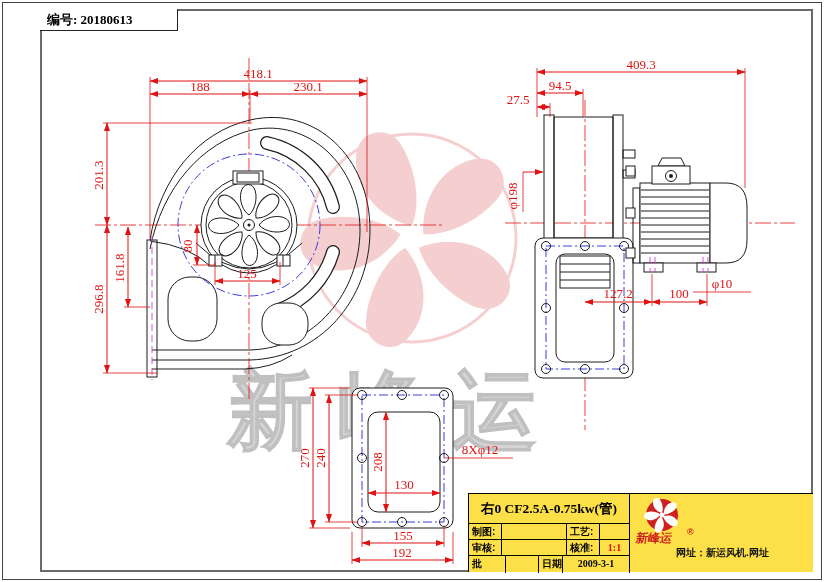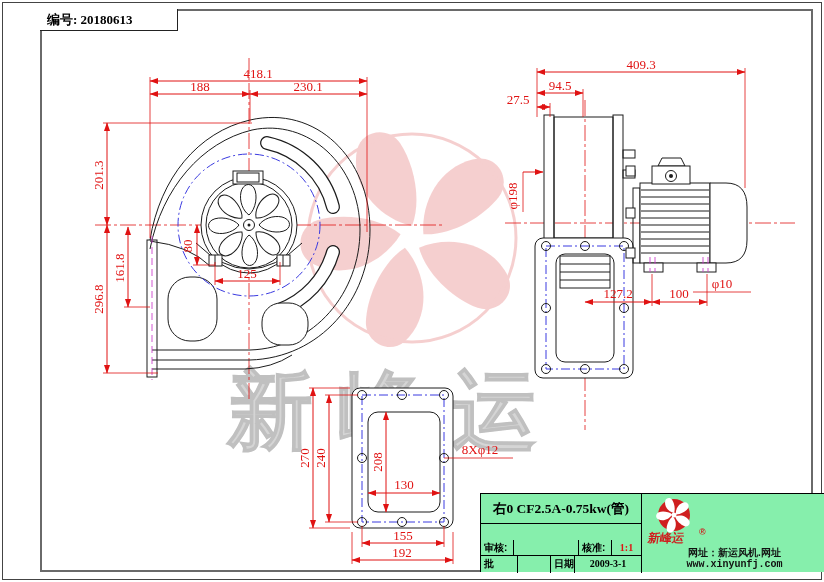--- a/index.html
+++ b/index.html
@@ -15,22 +15,22 @@
   .dimtxt{font-family:"Liberation Serif",serif;font-size:13px;fill:#e01212;}
   .blk{stroke:#1c1c1c;fill:none;stroke-width:1;}
   .blkw{stroke:#1c1c1c;fill:#fff;stroke-width:1;}
   .dim{stroke:#e01212;stroke-width:1;fill:none;}
   .ext{stroke:#e01212;stroke-width:0.8;fill:none;}
   .cl{stroke:#e01212;stroke-width:0.8;fill:none;stroke-dasharray:16 3 3 3;}
   .bluedash{stroke:#3a3ae0;stroke-width:1;fill:none;stroke-dasharray:9 3 2 3;}
   .mag{stroke:#cc44cc;stroke-width:0.9;fill:none;stroke-dasharray:7 4;}
 
   
-  .title-block{position:absolute;left:468px;top:493px;width:345px;height:79px;background:#86efac;
-      border-left:1px solid #000;border-top:1px solid #000;box-sizing:border-box;margin-left:12px;}
+  .title-block{position:absolute;left:468px;top:493px;width:345px;height:79px;background:#fde047;
+      border-left:1px solid #000;border-top:1px solid #000;box-sizing:border-box;}
   .tb-left{position:absolute;left:0;top:0;width:160px;height:79px;}
   .tb-title{position:absolute;left:0;top:0;width:160px;height:30px;border-bottom:1px solid #000;
       font-family:"Liberation Serif",serif;font-size:13.5px;font-weight:bold;
       display:flex;align-items:center;justify-content:center;box-sizing:border-box;}
   .tb-row{position:absolute;left:0;width:160px;height:16px;display:flex;box-sizing:border-box;}
   .tb-cell{border-right:1px solid #000;border-bottom:1px solid #000;box-sizing:border-box;
       font-size:10px;font-weight:bold;line-height:15px;padding-left:3px;overflow:hidden;white-space:nowrap;}
   .tb-val{font-family:"Liberation Serif",serif;font-weight:bold;text-align:center;padding-left:0;}
   .red{color:#e01212;}
   .tb-brand{position:absolute;left:160px;top:0;width:185px;height:79px;border-left:1px solid #000;}
@@ -271,20 +271,26 @@
     </g>
   </svg>
 
   <div class="serial-box">
     <span>编号: 20180613</span>
   </div>
 
   <div class="title-block">
     <div class="tb-left">
       <div class="tb-title">右0 CF2.5A-0.75kw(管)</div>
+      <div class="tb-row" style="top:30px;">
+        <div class="tb-cell" style="width:33px;">制图:</div>
+        <div class="tb-cell" style="width:65px;"></div>
+        <div class="tb-cell" style="width:33px;">工艺:</div>
+        <div class="tb-cell" style="width:29px;border-right:none;"></div>
+      </div>
       <div class="tb-row" style="top:46px;">
         <div class="tb-cell" style="width:33px;">审核:</div>
         <div class="tb-cell" style="width:65px;"></div>
         <div class="tb-cell" style="width:33px;">核准:</div>
         <div class="tb-cell tb-val red" style="width:29px;border-right:none;">1:1</div>
       </div>
       <div class="tb-row" style="top:62px;height:17px;">
         <div class="tb-cell" style="width:37px;border-bottom:none;">批</div>
         <div class="tb-cell" style="width:33px;border-bottom:none;"></div>
         <div class="tb-cell" style="width:24px;border-bottom:none;">日期:</div>
@@ -299,16 +305,15 @@
           <path d="M0,-12 C-34,-20 -62,-52 -55,-88 C-50,-108 -24,-112 -12,-95 C2,-74 10,-38 0,-12 Z" transform="rotate(72)"></path>
           <path d="M0,-12 C-34,-20 -62,-52 -55,-88 C-50,-108 -24,-112 -12,-95 C2,-74 10,-38 0,-12 Z" transform="rotate(144)"></path>
           <path d="M0,-12 C-34,-20 -62,-52 -55,-88 C-50,-108 -24,-112 -12,-95 C2,-74 10,-38 0,-12 Z" transform="rotate(216)"></path>
           <path d="M0,-12 C-34,-20 -62,-52 -55,-88 C-50,-108 -24,-112 -12,-95 C2,-74 10,-38 0,-12 Z" transform="rotate(288)"></path>
         </g>
         <circle cx="20" cy="19" r="2.5" fill="#fff"></circle>
       </svg>
       <div class="brand-script">新峰运</div>
       <div class="brand-reg">®</div>
       <div class="brand-site">网址：新运风机.网址</div>
-      <div class="brand-url">www.xinyunfj.com</div>
     </div>
   </div>
 </div>
 
 </body></html>

